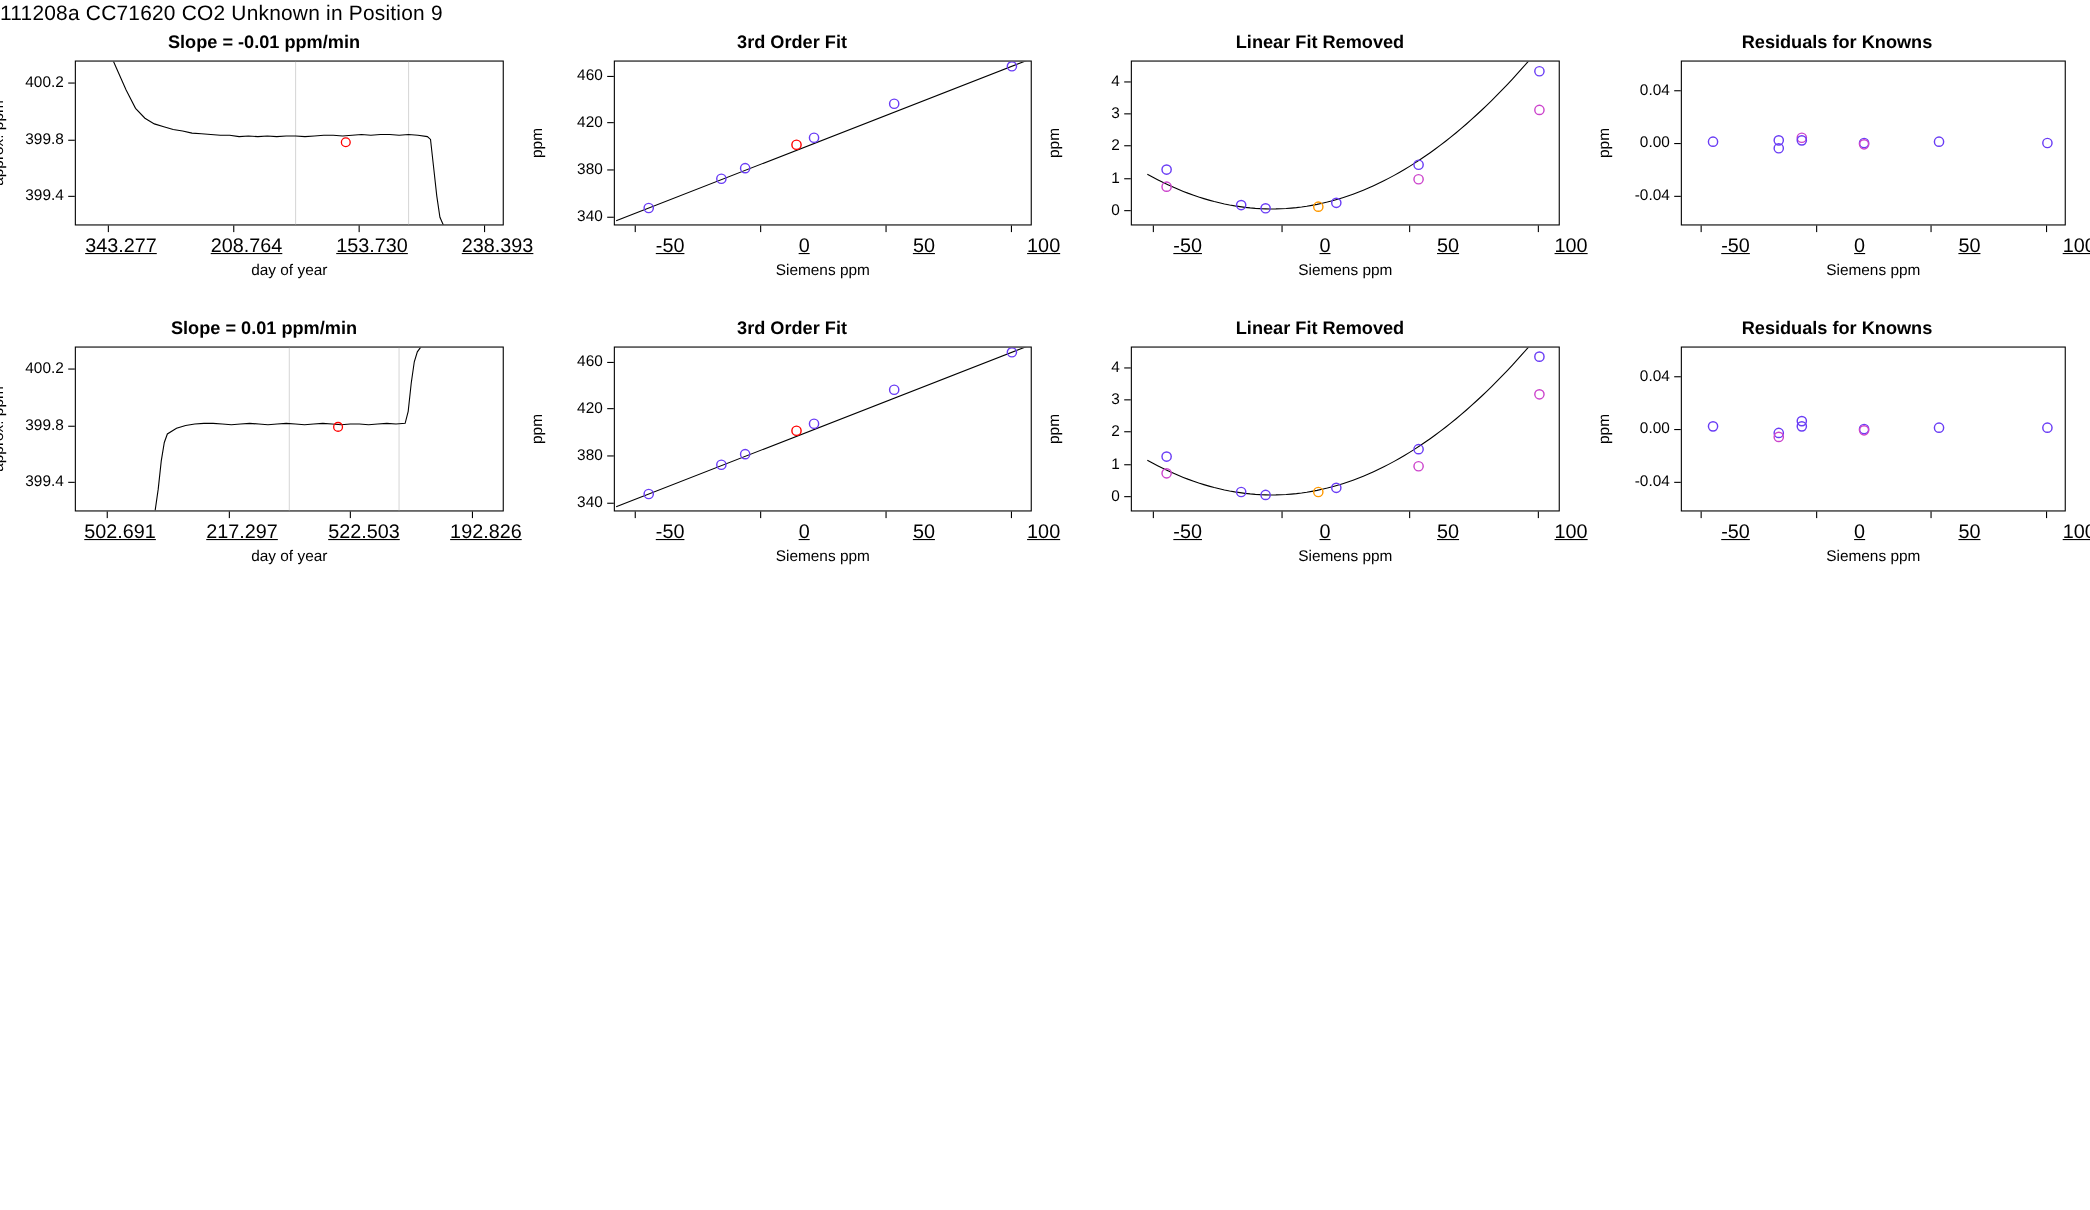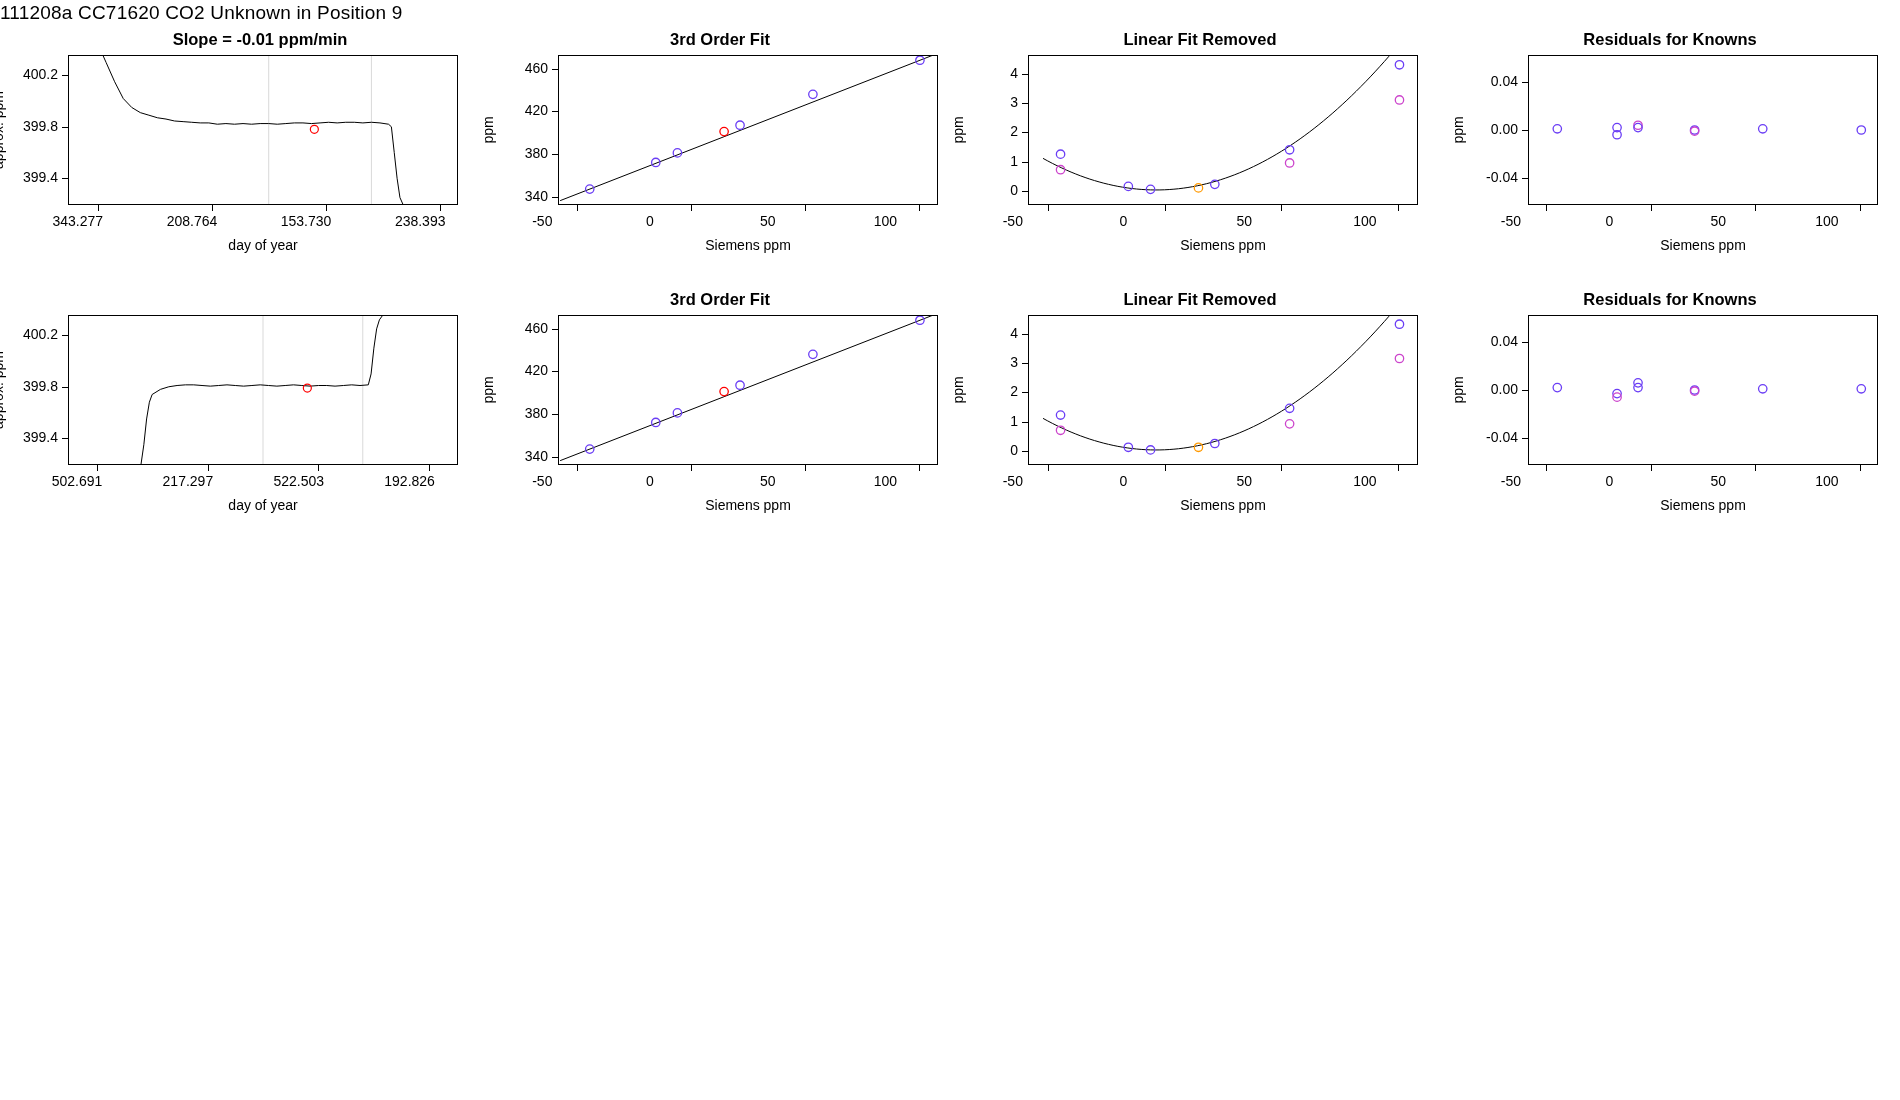--- a/index.html
+++ b/index.html
@@ -49,23 +49,24 @@
   }
   .ylabel {
     position: absolute;
     font-size: 14px;
     transform-origin: 0 0;
     transform: rotate(-90deg);
     white-space: nowrap;
   }
   .tick-x {
     position: absolute;
-    font-size: 14px;
-    text-align: left;
+    font-size: 18px;
+    text-align: right;
     white-space: nowrap;
+    text-decoration: underline;
   }
   .tick-y {
     position: absolute;
     font-size: 14px;
     text-align: right;
     white-space: nowrap;
   }
   .axis-line {
     position: absolute;
     background: #000000;
@@ -73,21 +74,21 @@
   svg {
     display: block;
   }
 </style>
 </head>
 <body>
 
 <div id="page-title">111208a     CC71620   CO2 Unknown in Position  9</div>
 
 <div id="plots">
-    <div class="panel" style="left: 0px; top: 30px; width: 480px; height: 222px; padding-left: 40px;">
+    <div class="panel" style="left: 0px; top: 30px; width: 480px; height: 222px;">
       <div class="panel-title">Slope =  -0.01  ppm/min</div>
       <div class="plotbox" style="left: 68px; top: 25px; width: 390px; height: 150px;">
         <svg width="390" height="150">
           <line x1="199.70588235151024" y1="0" x2="199.70588235151024" y2="148" stroke="#d9d9d9" stroke-width="1"></line>
           <line x1="302.4117647046422" y1="0" x2="302.4117647046422" y2="148" stroke="#d9d9d9" stroke-width="1"></line>
           <path d="M28.53 -12.87 L37.09 6.43 L45.65 25.74 L54.21 42.47 L62.76 51.48 L71.32 56.63 L79.88 59.20 L88.44 61.77 L97.00 63.06 L105.56 64.99 L114.12 65.63 L122.68 66.28 L131.24 66.92 L139.79 66.92 L148.35 68.21 L156.91 67.57 L165.47 68.21 L174.03 67.57 L182.59 68.21 L191.15 67.57 L199.71 67.57 L208.26 68.21 L216.82 67.57 L225.38 66.92 L233.94 66.92 L242.50 67.57 L251.06 66.92 L259.62 66.28 L268.18 66.92 L276.74 66.28 L285.29 66.28 L293.85 66.92 L302.41 66.28 L310.97 66.92 L319.53 68.21 L322.38 70.78 L325.24 96.52 L328.09 122.26 L330.94 141.57 L336.65 154.43 " fill="none" stroke="#000000" stroke-width="1"></path>
           <circle cx="245.352941176566" cy="73.35652173913469" r="4" fill="none" stroke="#ff0000" stroke-width="1.2"></circle>
         </svg>
       </div>
       <div class="axis-line" style="left: 97.5294px; top: 175px; width: 1px; height: 6px;"></div>
@@ -204,20 +205,21 @@
       <div class="axis-line" style="left: 82px; top: 147.742px; width: 6px; height: 1px;"></div>
       <div class="tick-y" style="left: 26px; top: 138.742px; width: 52px;">-0.04</div>
       <div class="axis-line" style="left: 82px; top: 100px; width: 6px; height: 1px;"></div>
       <div class="tick-y" style="left: 26px; top: 91px; width: 52px;">0.00</div>
       <div class="axis-line" style="left: 82px; top: 52.2581px; width: 6px; height: 1px;"></div>
       <div class="tick-y" style="left: 26px; top: 43.2581px; width: 52px;">0.04</div>
       <div class="xlabel" style="left: 0px; top: 207px; width: 526px;">Siemens ppm</div>
       <div class="ylabel" style="left: 10px; top: 100px; transform: rotate(-90deg) translate(-50%, 0px);">ppm</div>
     </div>
     <div class="panel" style="left: 0px; top: 290px; width: 480px; height: 222px;">
+      <div class="panel-title">Slope =  0.01  ppm/min</div>
       <div class="plotbox" style="left: 68px; top: 25px; width: 390px; height: 150px;">
         <svg width="390" height="150">
           <line x1="193.9999999984246" y1="0" x2="193.9999999984246" y2="148" stroke="#d9d9d9" stroke-width="1"></line>
           <line x1="293.7714285699432" y1="0" x2="293.7714285699432" y2="148" stroke="#d9d9d9" stroke-width="1"></line>
           <path d="M72.06 148.00 L74.83 128.70 L77.60 102.96 L80.37 86.23 L83.14 78.50 L91.46 73.36 L99.77 70.78 L108.09 69.50 L116.40 68.85 L124.71 68.85 L133.03 69.50 L141.34 70.14 L149.66 69.50 L157.97 68.85 L166.29 69.50 L174.60 70.14 L182.91 69.50 L191.23 68.85 L199.54 69.50 L207.86 70.14 L216.17 69.50 L224.49 68.85 L232.80 69.50 L241.11 70.14 L249.43 69.50 L257.74 69.50 L266.06 70.14 L274.37 69.50 L282.69 68.85 L291.00 69.50 L299.31 68.85 L302.09 57.91 L304.86 32.17 L307.63 12.87 L310.40 3.86 L313.17 0.00 L315.94 -3.86 " fill="none" stroke="#000000" stroke-width="1"></path>
           <circle cx="238.34285714272212" cy="72.06956521738945" r="4" fill="none" stroke="#ff0000" stroke-width="1.2"></circle>
         </svg>
       </div>
       <div class="axis-line" style="left: 96.7143px; top: 175px; width: 1px; height: 6px;"></div>
       <div class="tick-x" style="left: 51.7143px; top: 183px; width: 90px;">502.691</div>

